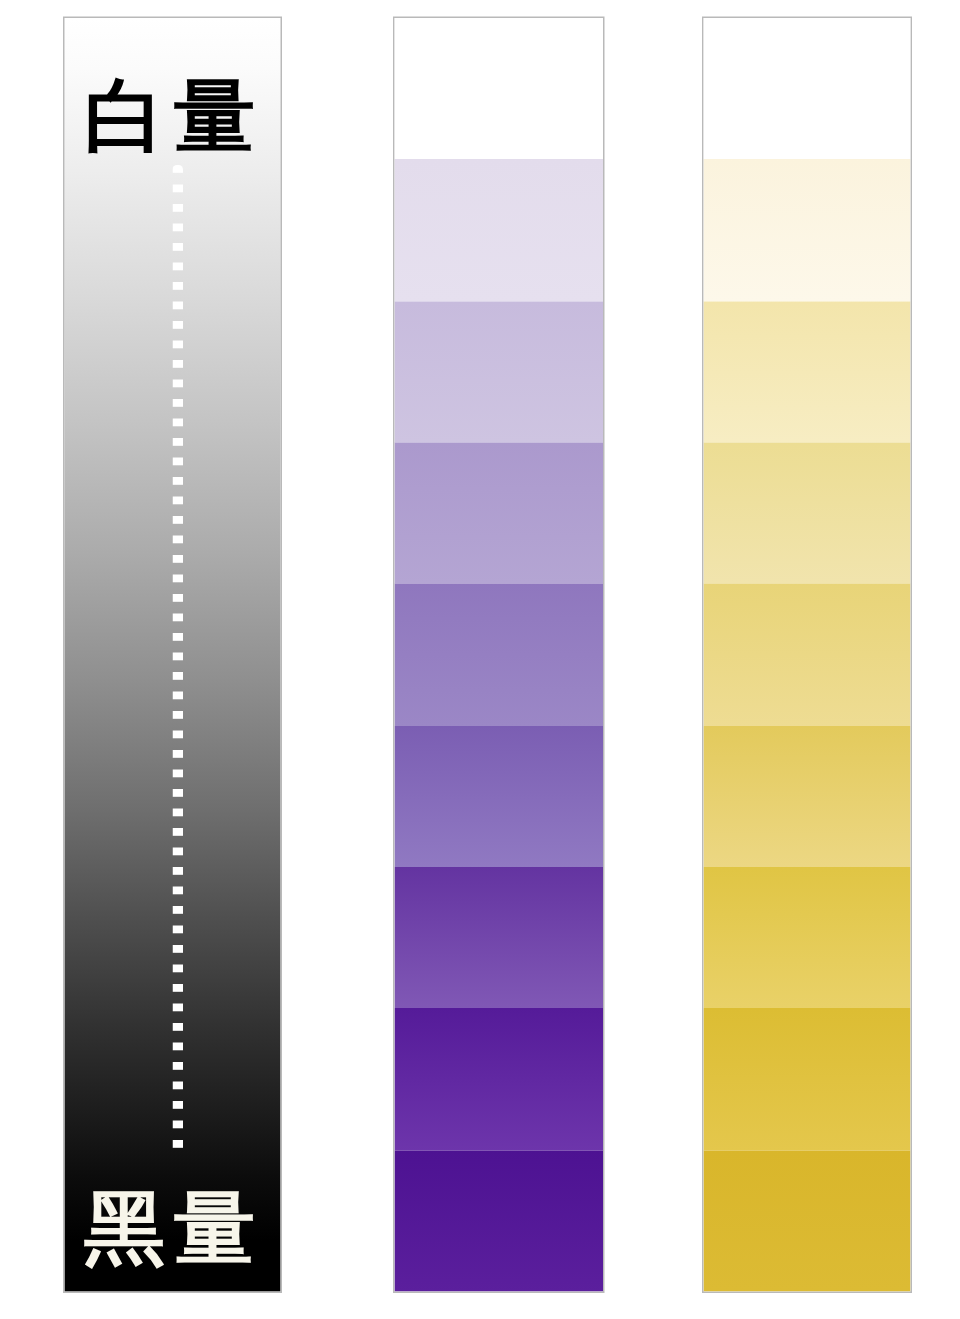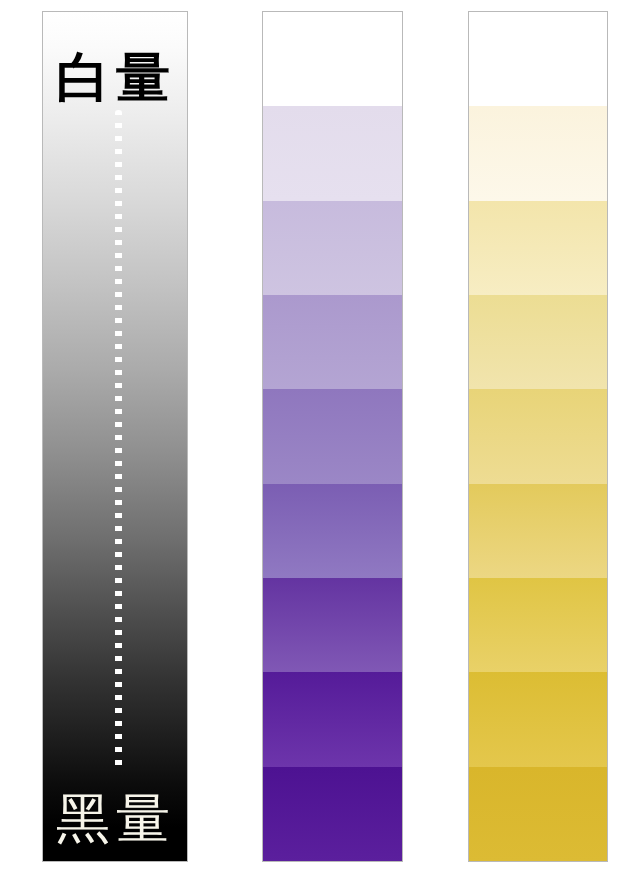--- a/index.html
+++ b/index.html
@@ -71,21 +71,21 @@
 
   .label-black {
     position: absolute;
     left: 0;
     bottom: 12px;
     width: 146px;
     text-align: center;
     font-size: 54px;
     line-height: 60px;
     letter-spacing: 6px;
-    font-weight: 400;
+    font-weight: 700;
     color: #f7f5ea;
     user-select: none;
   }
 
   .dotted-axis {
     position: absolute;
     left: 72px;
     top: 98px;
     width: 7px;
     height: 660px;

